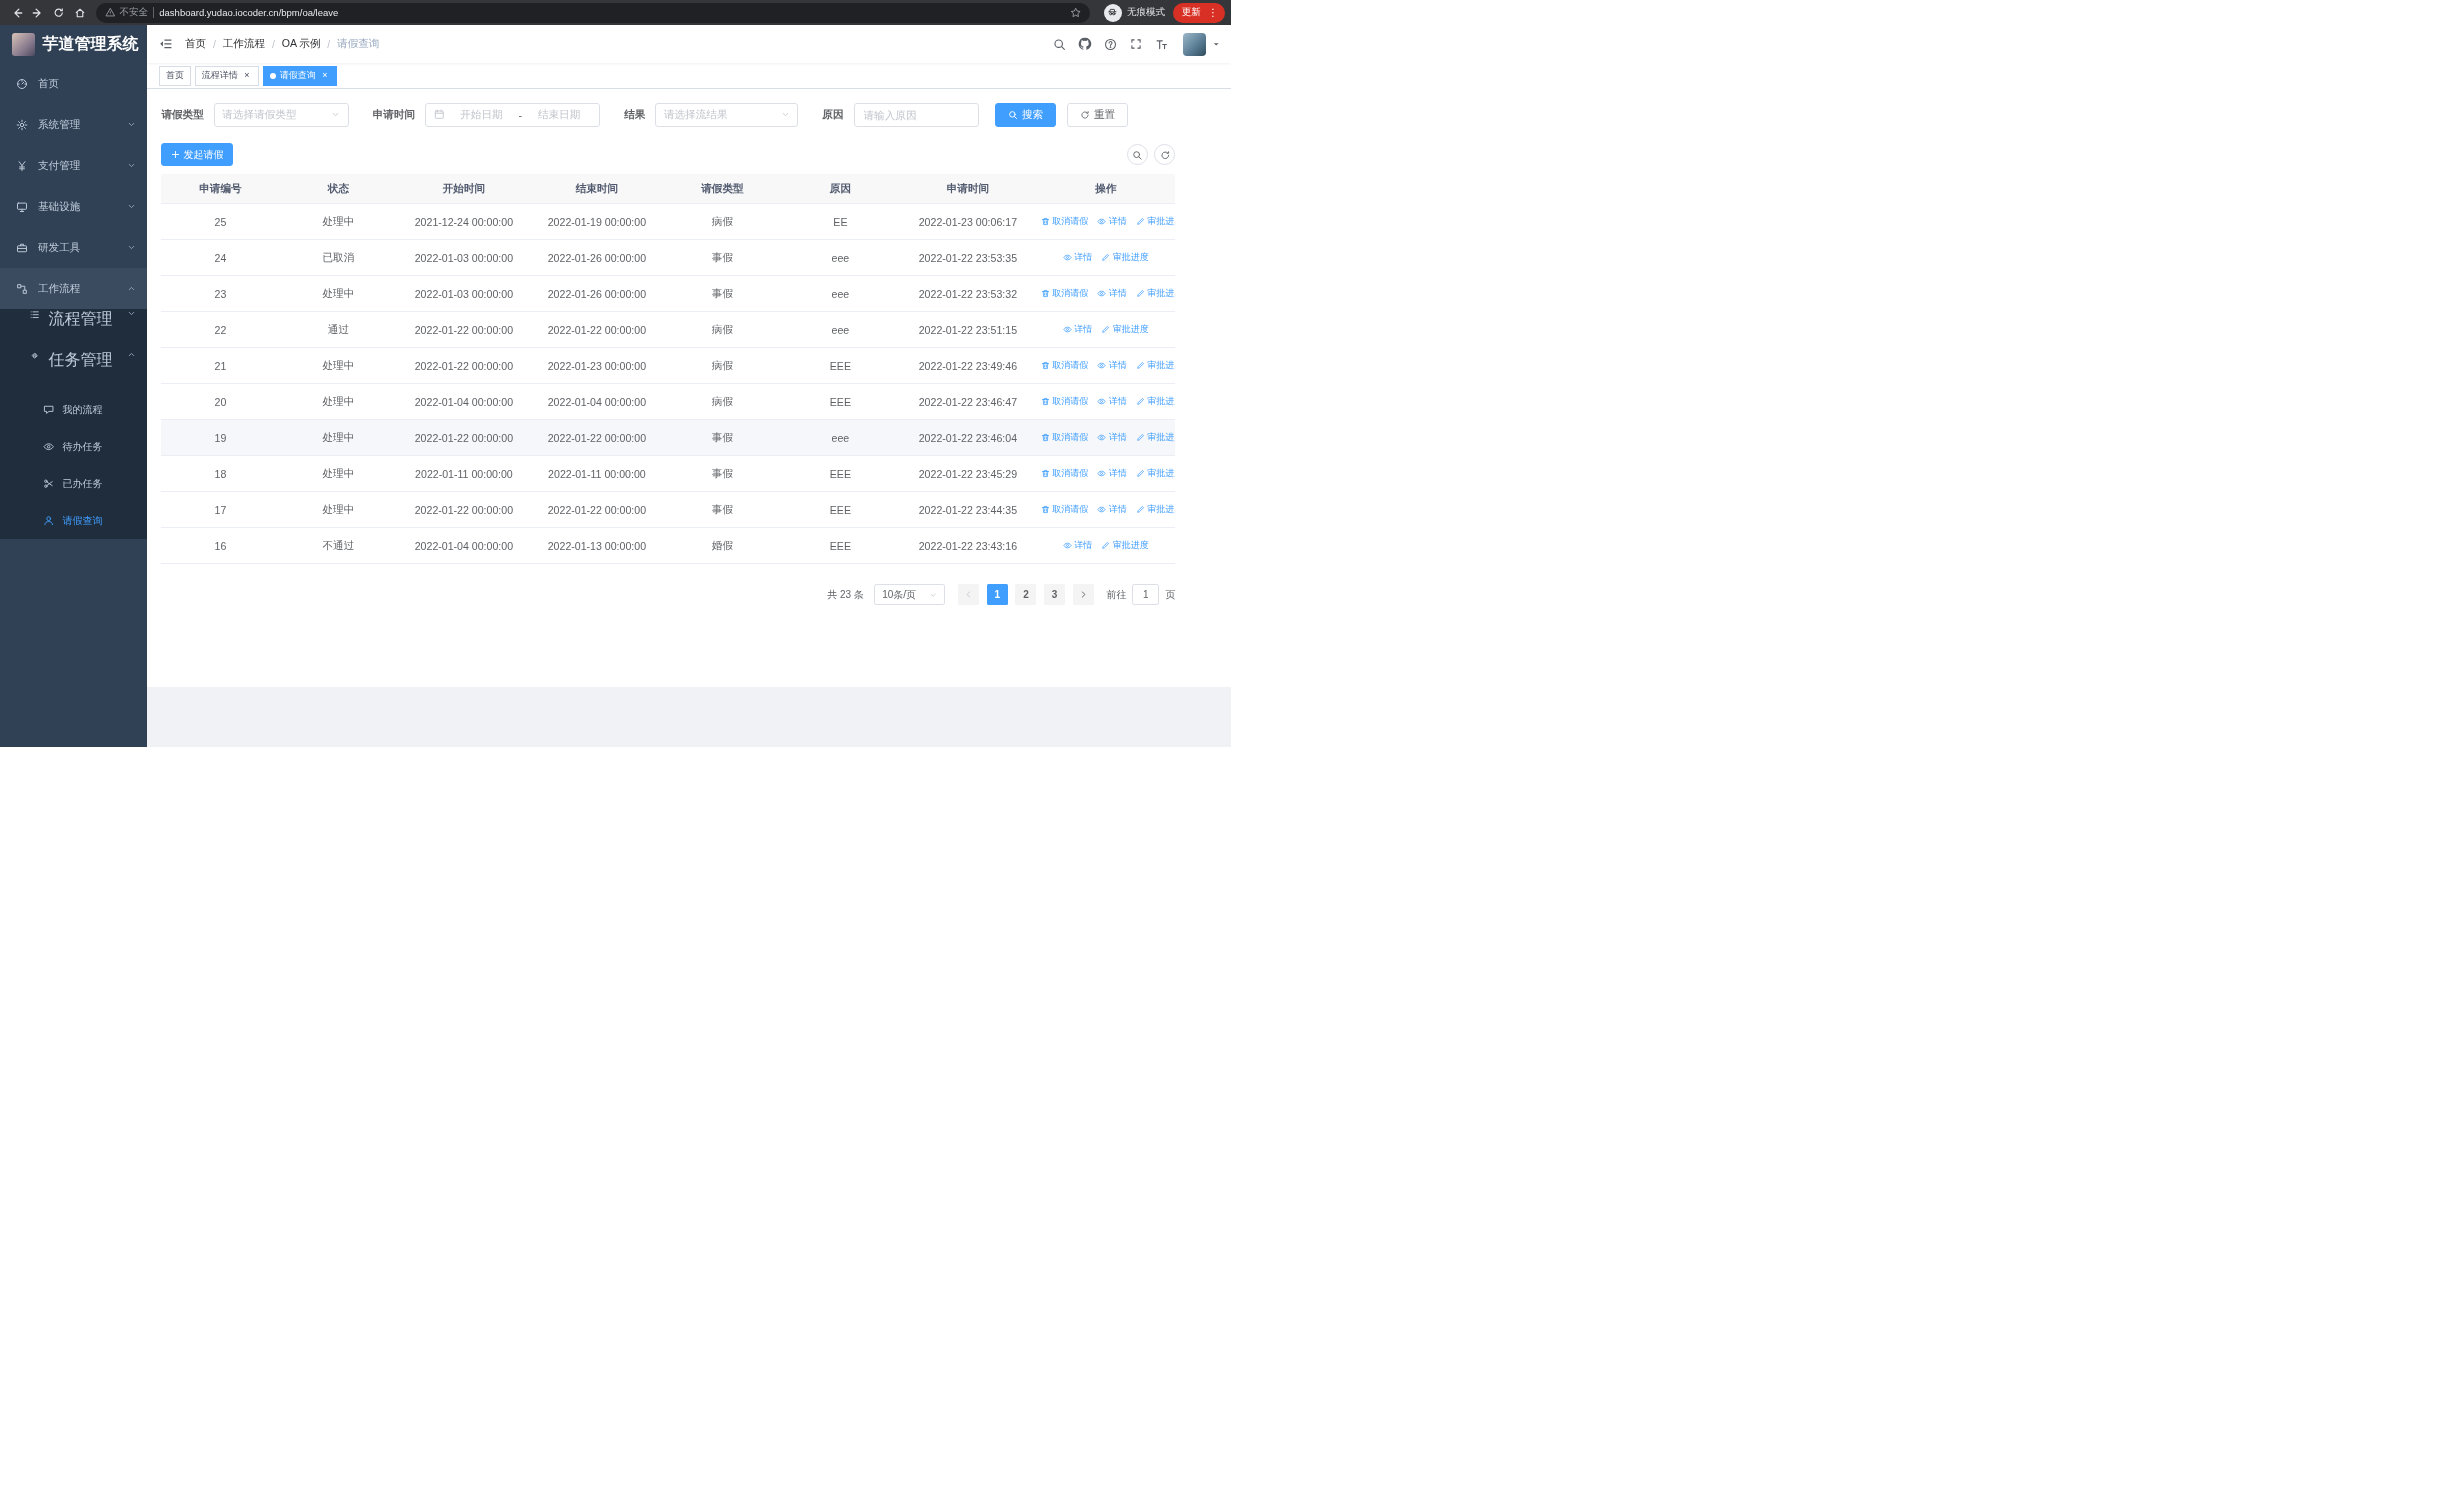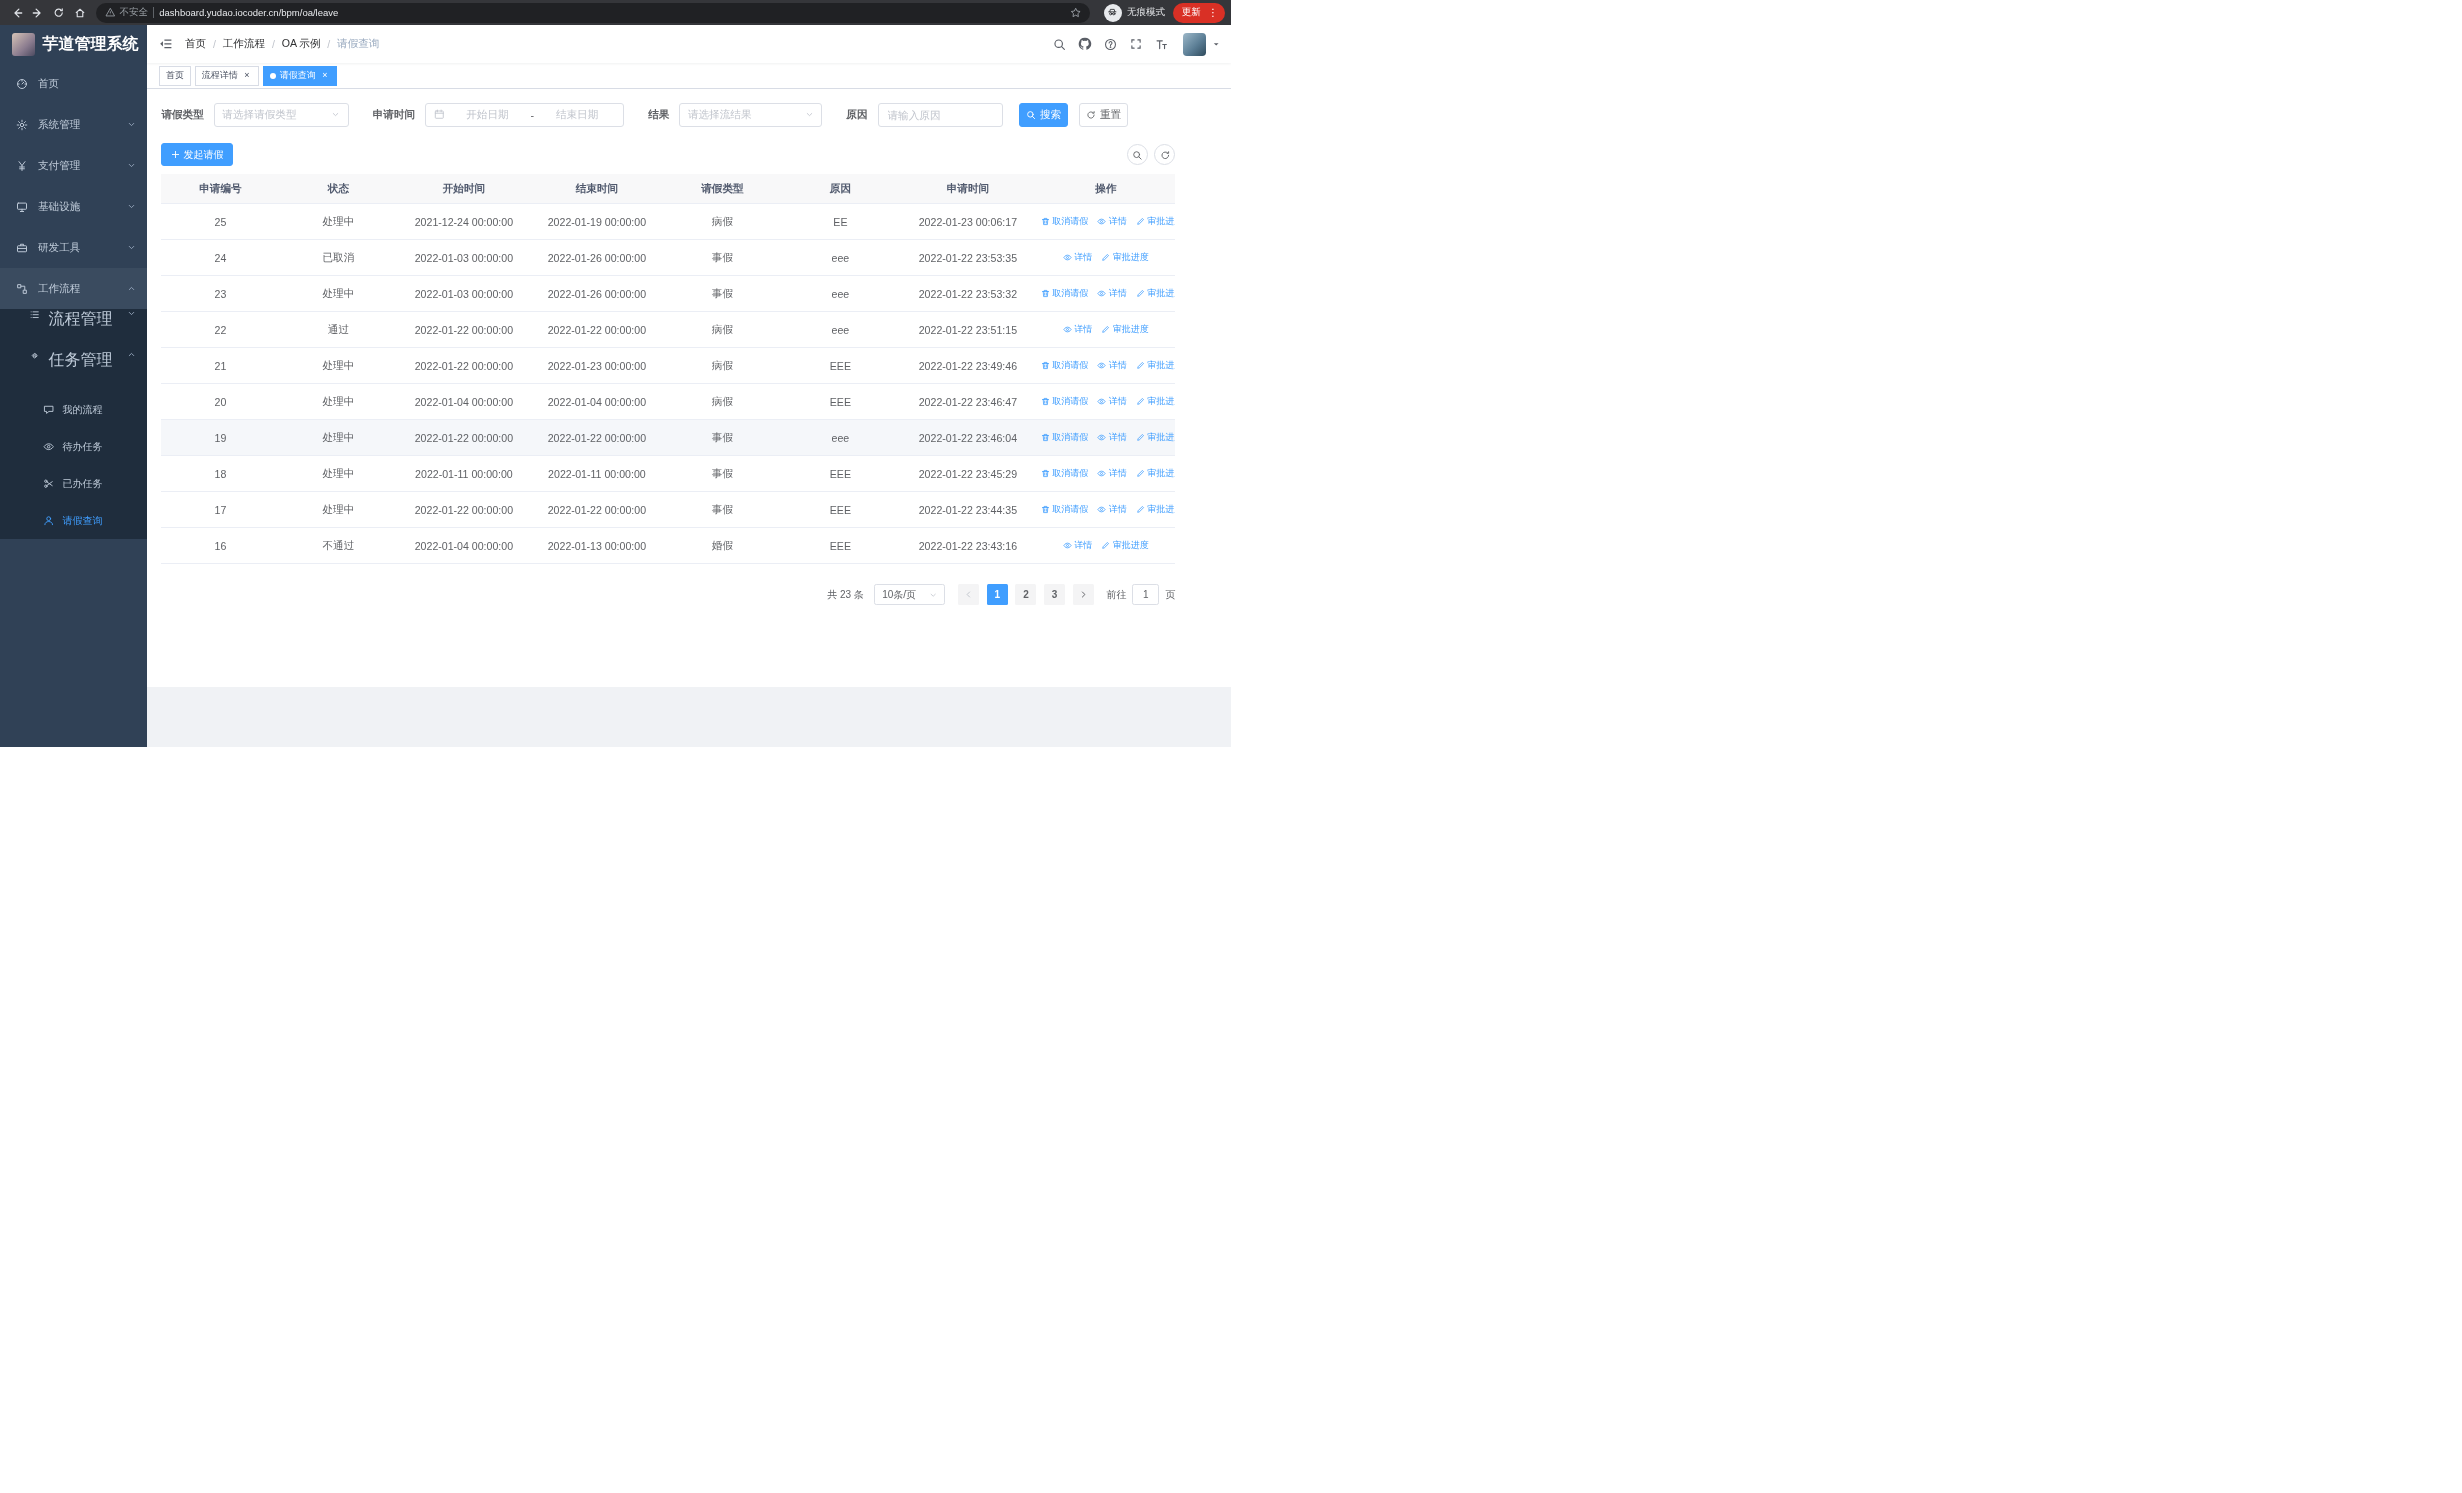--- a/index.html
+++ b/index.html
@@ -63,21 +63,21 @@
   .f-label{font-weight:600;color:#606266;margin-right:10px;white-space:nowrap}
   .control{height:24px;border:0.8px solid #dcdfe6;border-radius:3px;background:#fff;display:flex;align-items:center;padding:0 7.6px;font-size:10.6px;cursor:pointer}
   .placeholder{color:#c0c4cc}
   .sel{justify-content:space-between}
   .sel-caret{color:#c0c4cc;margin-left:6px}
   .daterange{gap:4.6px}
   .daterange .cal{color:#c0c4cc}
   .daterange .dr-part{flex:1;text-align:center}
   .reason-input{height:24px;border:0.8px solid #dcdfe6;border-radius:3px;padding:0 9px;font-size:10.6px;color:#606266;width:125px;outline:none}
   .reason-input::placeholder{color:#c0c4cc}
-  .btn{height:24px;border-radius:3px;border:0.8px solid #dcdfe6;background:#fff;color:#606266;display:inline-flex;align-items:center;gap:3.8px;padding:0 6px;font-size:10.6px;cursor:pointer;white-space:nowrap}
+  .btn{height:24px;border-radius:3px;border:0.8px solid #dcdfe6;background:#fff;color:#606266;display:inline-flex;align-items:center;gap:3.8px;padding:0 12px;font-size:10.6px;cursor:pointer;white-space:nowrap}
   .btn.primary{background:#409EFF;border-color:#409EFF;color:#fff}
   .btn + .btn{margin-left:11px}
 
   
   .action-row{display:flex;align-items:center;margin-bottom:7.6px}
   .btn.small{height:23px;font-size:10px;padding:0 8.4px}
   .right-tools{margin-left:auto;display:flex;gap:6.8px}
   .tool-btn{width:21px;height:21px;border:0.8px solid #dcdfe6;border-radius:50%;background:#fff;display:flex;align-items:center;justify-content:center;color:#606266;cursor:pointer}
 
   
@@ -389,21 +389,21 @@
               <span class="placeholder">请选择请假类型</span>
               <span class="sel-caret">
                   <svg viewBox="0 0 16 16" width="9" height="9" fill="none" stroke="currentColor" stroke-width="1.5" stroke-linecap="round" stroke-linejoin="round">
                     <path d="M4 6.2 8 10l4-3.8"></path>
                   </svg>
                 </span>
             </div>
           </div>
           <div class="f-item">
             <span class="f-label">申请时间</span>
-            <div class="control daterange" style="width:199px">
+            <div class="control daterange" style="width:175px">
               <span class="cal">
                   <svg viewBox="0 0 16 16" width="10.6" height="10.6" fill="none" stroke="currentColor" stroke-width="1.3" stroke-linecap="round">
                     <rect x="2" y="3" width="12" height="11" rx="1"></rect>
                     <path d="M2 6.4h12M5.2 1.6v2.8M10.8 1.6v2.8"></path>
                   </svg>
                 </span>
               <span class="placeholder dr-part">开始日期</span>
               <span class="placeholder" style="color:#606266">-</span>
               <span class="placeholder dr-part">结束日期</span>
             </div>

